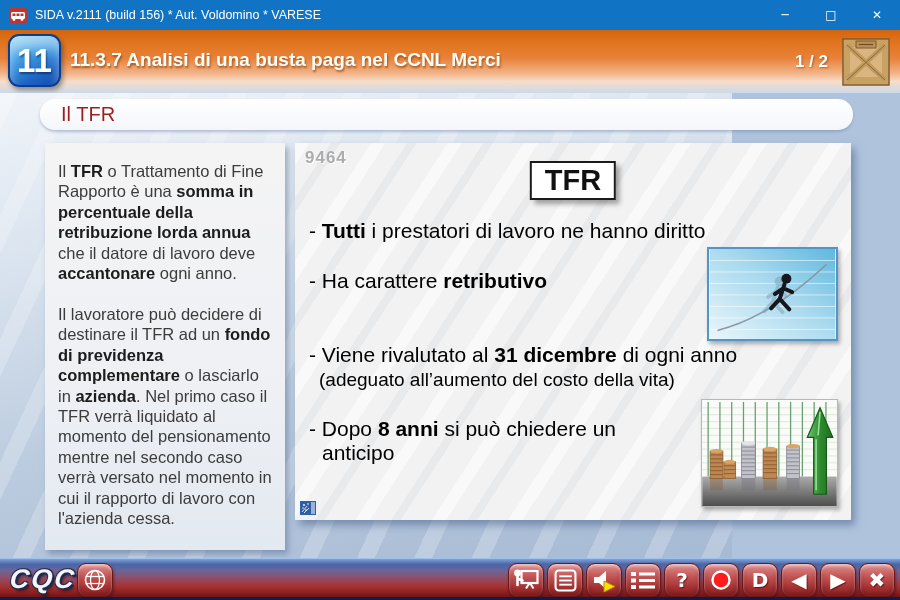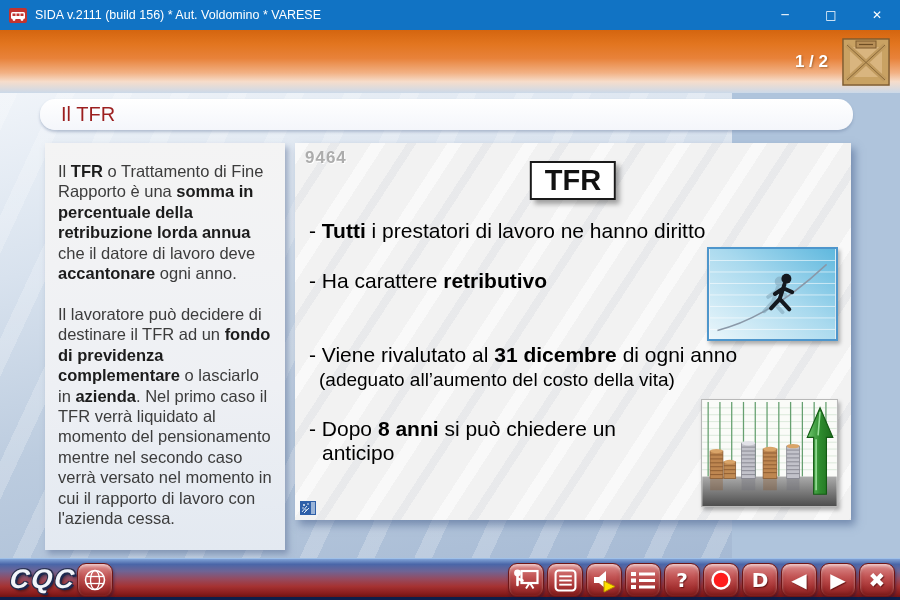--- a/index.html
+++ b/index.html
@@ -97,20 +97,22 @@
     <circle cx="5" cy="11.5" r="1.4" fill="#fff"></circle>
     <circle cx="13" cy="11.5" r="1.4" fill="#fff"></circle>
   </svg>
   <div class="titlebar-title">SIDA v.2111 (build 156) * Aut. Voldomino * VARESE</div>
   <div class="win-btn">─</div>
   <div class="win-btn">□</div>
   <div class="win-btn">✕</div>
 </div>
 
 <div class="header">
+  <div class="badge11">11</div>
+  <div class="header-title">11.3.7 Analisi di una busta paga nel CCNL Merci</div>
   <div class="page-indicator">1 / 2</div>
   <svg class="crate" viewBox="0 0 48 52">
     <rect x="1" y="4" width="46" height="46" fill="#D9B57F" stroke="#7E5B2E" stroke-width="1.5"></rect>
     <rect x="2" y="5" width="44" height="7" fill="#C9A263"></rect>
     <rect x="2" y="42" width="44" height="7" fill="#C9A263"></rect>
     <rect x="2" y="5" width="6" height="44" fill="#C9A263"></rect>
     <rect x="40" y="5" width="6" height="44" fill="#C9A263"></rect>
     <line x1="5" y1="10" x2="43" y2="45" stroke="#C09A5E" stroke-width="5"></line>
     <line x1="43" y1="10" x2="5" y2="45" stroke="#C09A5E" stroke-width="5"></line>
     <line x1="5" y1="10" x2="43" y2="45" stroke="#8A6838" stroke-width="1"></line>

